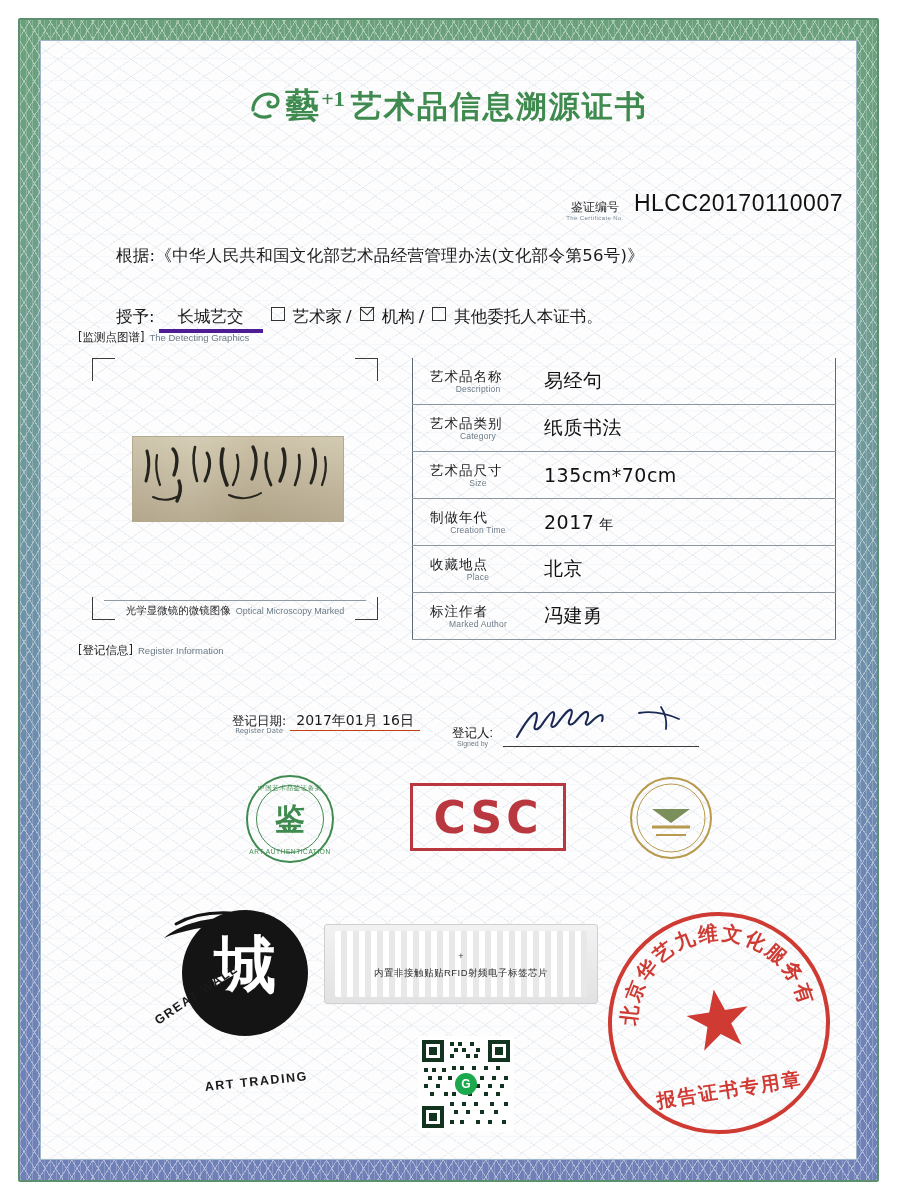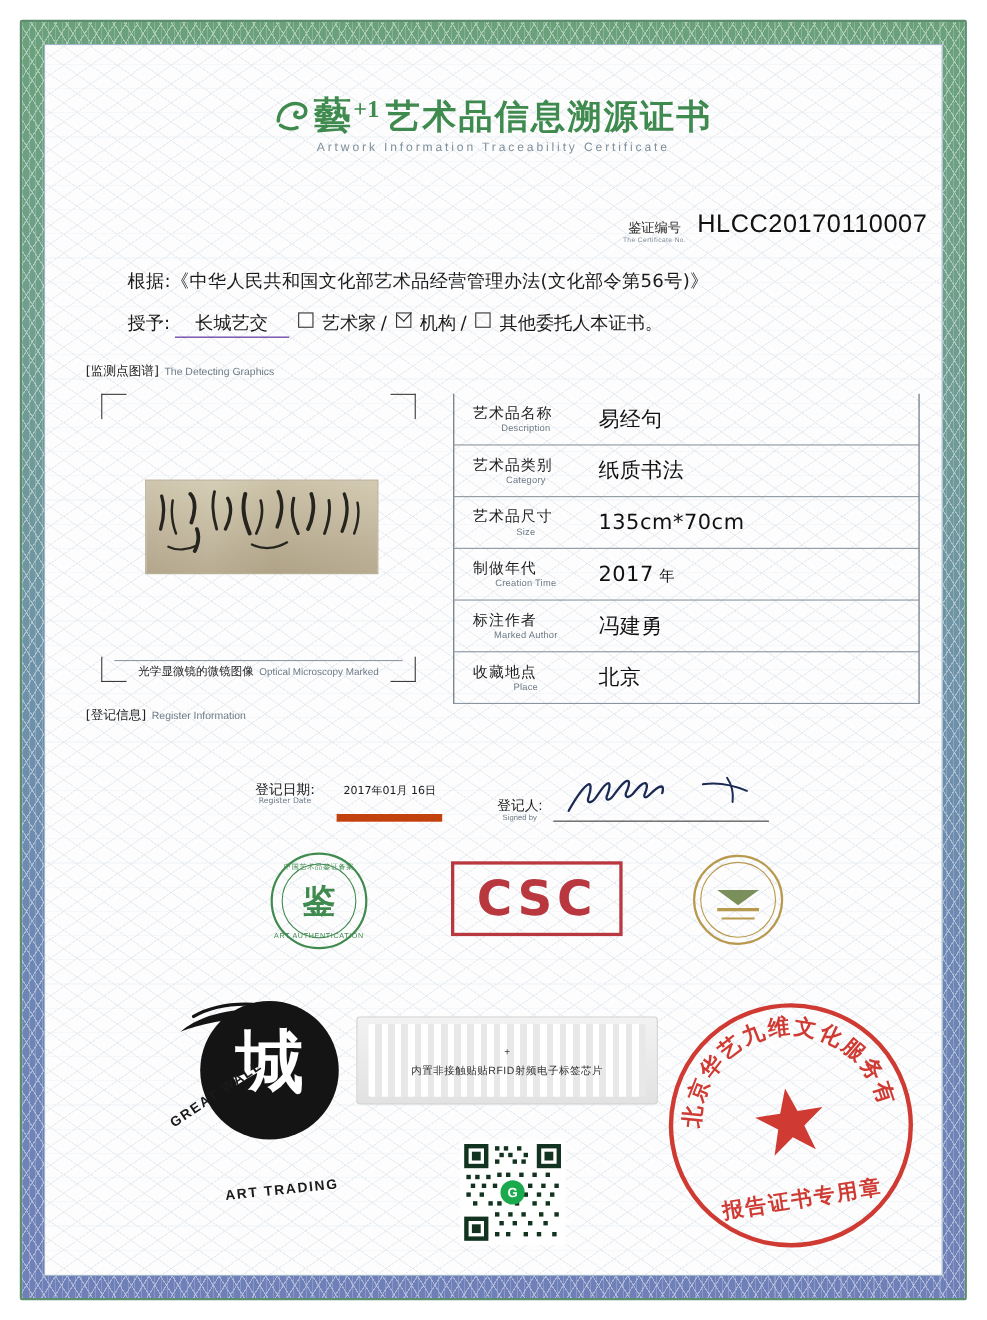--- a/index.html
+++ b/index.html
@@ -156,24 +156,25 @@
     margin-top: 16px;
     font-size: 16.5px;
     display: flex;
     align-items: baseline;
     gap: 4px;
     white-space: nowrap;
   }
   .grantee {
     display: inline-block;
     min-width: 96px;
-    border-bottom: 1px solid #4c1d95;
+    border-bottom: 4px solid #4c1d95;
     text-align: center;
     padding: 0 4px 1px 4px;
     font-size: 16.5px;
+    margin-top: 23px;
   }
   .cbox {
     display: inline-block;
     width: 12px; height: 12px;
     border: 1px solid #333;
     position: relative;
     top: -1px;
     margin: 0 4px;
   }
   .cbox.checked::after {
@@ -311,29 +312,28 @@
   }
   .reg-date {
     position: absolute;
     left: 192px;
     top: 12px;
     display: flex;
     align-items: baseline;
     font-size: 13px;
     font-family: "DejaVu Sans", sans-serif;
     white-space: nowrap;
-    gap: 16px;
   }
   .reg-lbl { text-align: center; line-height: 1.02; margin-right: 4px;}
   .reg-lbl .zh { font-size: 12.5px; }
   .reg-lbl .en { display:block; font-size: 7px; color:#6c7a86; }
   .reg-date .dl {
-    border-bottom: 7px solid #c2410c;
-    padding: 0 6px 14px 6px;
-    font-size: 10px;
+    border-bottom: 1px solid #c2410c;
+    padding: 0 6px 0 6px;
+    font-size: 14px;
   }
   .reg-signer {
     position: absolute;
     left: 412px;
     top: 12px;
     display: flex;
     align-items: flex-end;
     white-space: nowrap;
   }
   .sign-line {
@@ -560,21 +560,20 @@
             <svg viewBox="0 0 34 34" width="34" height="34" aria-hidden="true">
               <path d="M4 22c0-9 7-16 16-16 5 0 9 3 9 7 0 4-3 6-6 6-2 0-4-1-4-3 0-1 1-2 2-2" fill="none" stroke="#3f8a4e" stroke-width="3.2" stroke-linecap="round"></path>
               <path d="M6 26c4 3 10 4 15 2" fill="none" stroke="#3f8a4e" stroke-width="3.2" stroke-linecap="round"></path>
             </svg>
           </span>
           <span class="logo-zh">藝</span>
           <span class="logo-plus">+1</span>
         </span>
         <span class="title-zh">艺术品信息溯源证书</span>
       </div>
-      <div class="title-en">Artwork Information Traceability Certificate</div>
     </div>
 
     <div class="cert-no">
       <span class="cert-no-label">
         <span class="zh">鉴证编号</span>
         <span class="en">The Certificate No.</span>
       </span>
       <span class="cert-no-value">HLCC20170110007</span>
     </div>
 
@@ -667,32 +666,32 @@
           <span class="zh">制做年代</span>
           <span class="en">Creation Time</span>
         </span>
         <span class="info-value">
           <span>2017</span><span class="unit">年</span>
         </span>
       </div>
 
       <div class="info-row">
         <span class="info-label">
+          <span class="zh">收藏地点</span>
+          <span class="en">Place</span>
+        </span>
+        <span class="info-value">北京</span>
+      </div>
+
+      <div class="info-row">
+        <span class="info-label">
           <span class="zh">标注作者</span>
           <span class="en">Marked Author</span>
         </span>
         <span class="info-value">冯建勇</span>
-      </div>
-
-      <div class="info-row">
-        <span class="info-label">
-          <span class="zh">收藏地点</span>
-          <span class="en">Place</span>
-        </span>
-        <span class="info-value">北京</span>
       </div>
     </div>
 
     <div class="register-row">
       <div class="reg-date">
         <span class="reg-lbl">
           <span class="zh">登记日期:</span>
           <span class="en">Register Date</span>
         </span>
         <span class="dl">2017年01月 16日</span>

